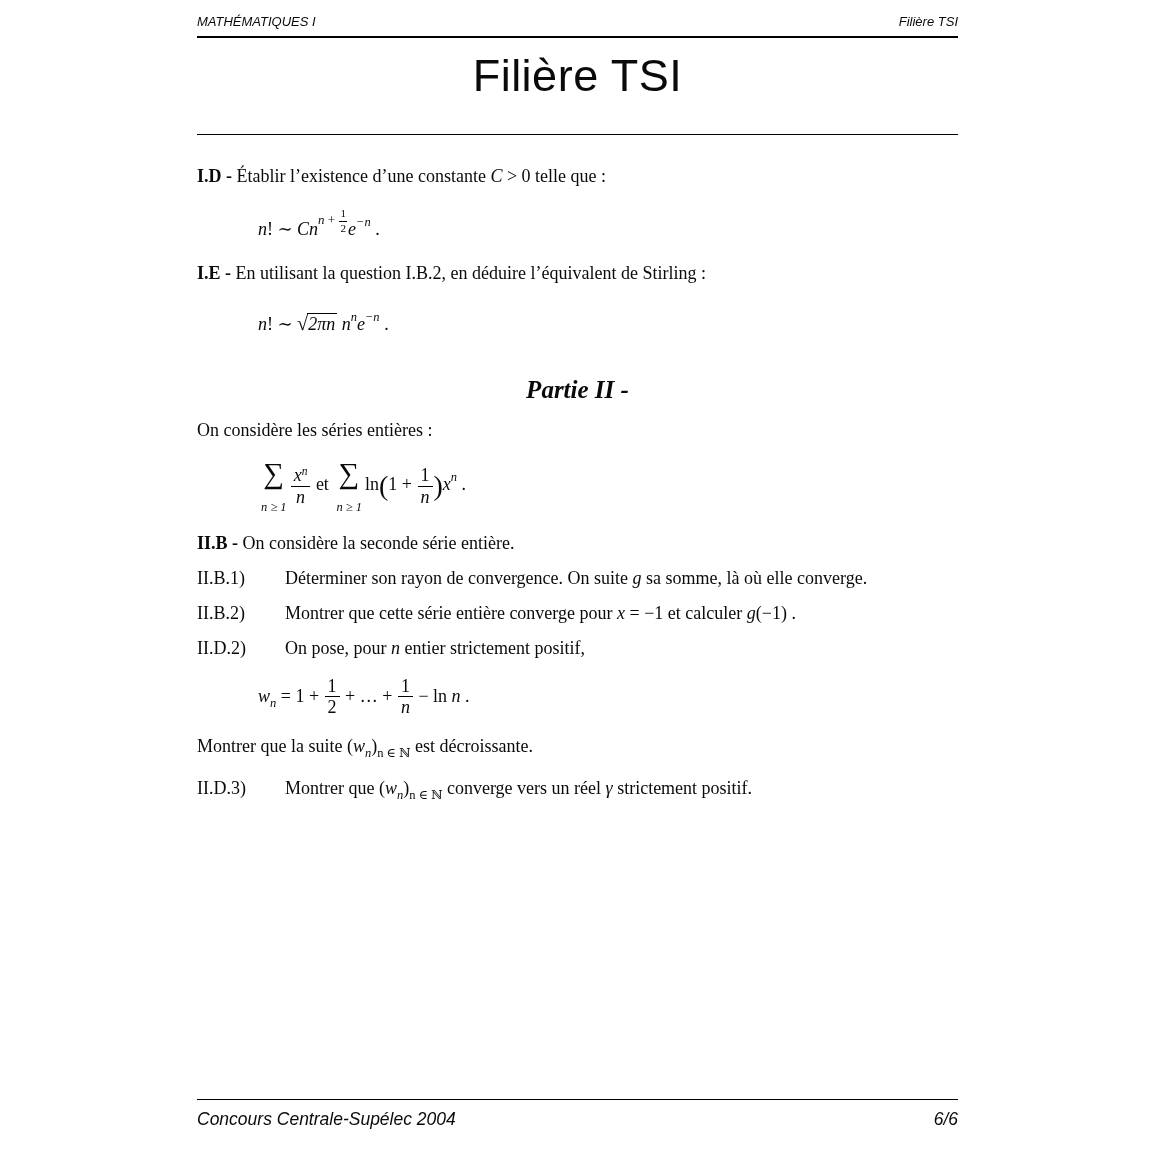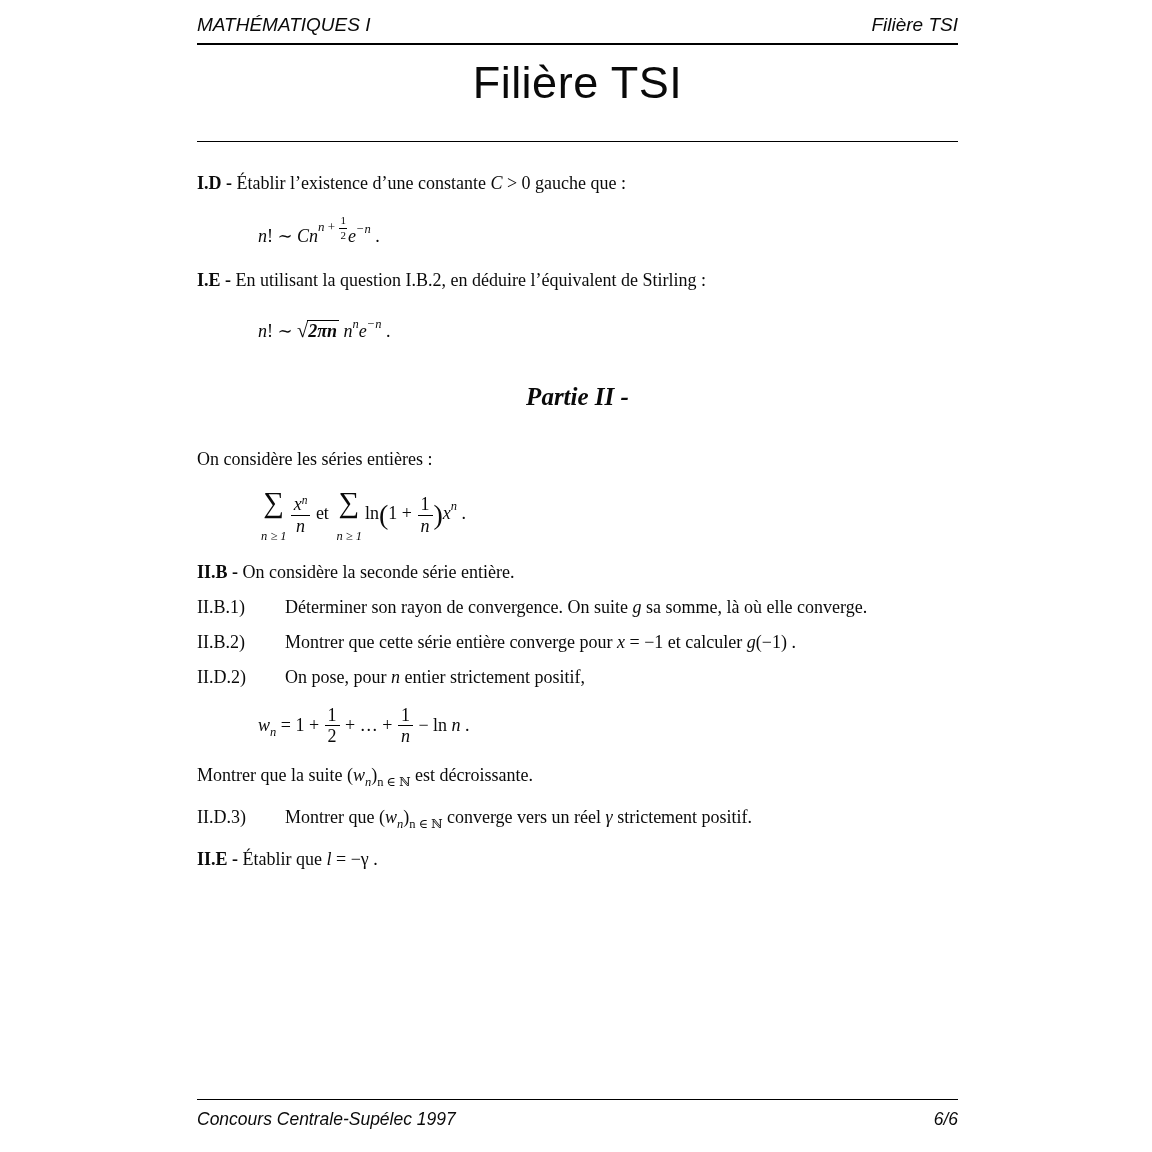--- a/index.html
+++ b/index.html
@@ -7,21 +7,21 @@
   body {
     width:1152px; height:1152px; position:relative; overflow:hidden;
     color:#0a0a0a;
     font-family:"Liberation Serif","DejaVu Serif",serif;
   }
   .page { position:absolute; inset:0; padding:14px 194px 0 197px; }
 
   .running-head {
     display:flex; justify-content:space-between; align-items:baseline;
     font-family:"Liberation Sans","DejaVu Sans",sans-serif;
-    font-style:italic; font-size:19px;
+    font-style:italic; font-size:13px;
   }
   .rule-top  { border:none; border-top:2px solid #000; margin-top:7px; }
   .doc-title {
     font-family:"Liberation Sans","DejaVu Sans",sans-serif;
     font-weight:400; font-size:45px; text-align:center; margin-top:12px;
     letter-spacing:0.5px;
   }
   .rule-title { border:none; border-top:1.4px solid #000; margin-top:32px; }
 
   .content { margin-top:28px; font-size:18px; line-height:26px; }
@@ -36,30 +36,30 @@
   .frac .num { display:block; padding:0 3px 1px; border-bottom:1px solid #000; }
   .frac .den { display:block; padding-top:1px; }
 
   .msup { font-size:12.5px; vertical-align:9px; }
   .msup2 { font-size:11.5px; vertical-align:6px; }
   .msub { font-size:12.5px; vertical-align:-5px; }
   .supgrp { font-size:13px; vertical-align:11px; }
   .supgrp .frac { font-size:11px; }
   .supgrp .frac .num { padding:0 1px 1px; }
 
-  .sqrt { display:inline-block; white-space:nowrap;font-weight:bold; }
+  .sqrt { display:inline-block; white-space:nowrap; }
   .sqrt .rad { font-size:1.12em; }
   .sqrt .arg { border-top:1.3px solid #000; padding:0 2px 0 1px; margin-left:-1px; }
 
   .sum { display:inline-flex; flex-direction:column; align-items:center; vertical-align:middle; margin:0 3px; line-height:1; }
   .sum .sigma { font-size:29px; }
   .sum .lim { font-size:12.5px; margin-top:13px; font-style:italic; }
   .bigp { font-size:28px; vertical-align:middle; line-height:1; }
 
-  .part-heading { text-align:center; font-size:25px; font-weight:bold; font-style:italic; margin:38px 0 36px; }
+  .part-heading { text-align:center; font-size:25px; font-weight:bold; font-style:italic; margin:38px 0 14px; }
 
   .footer { position:absolute; left:197px; right:194px; bottom:22px; }
   .rule-foot { border:none; border-top:1.6px solid #000; }
   .footer-row {
     display:flex; justify-content:space-between;
     font-family:"Liberation Sans","DejaVu Sans",sans-serif;
     font-style:italic; font-size:17.5px; margin-top:9px;
   }
 </style>
 </head>
@@ -72,21 +72,21 @@
     <span>Filière TSI</span>
   </header>
   <hr class="rule-top">
 
   <h1 class="doc-title">Filière TSI</h1>
   <hr class="rule-title">
 
   <main class="content">
 
     <p class="para">
-      <span class="b">I.D -</span><span> Établir l’existence d’une constante </span><span class="mvar">C</span><span> &gt; 0</span><span> gauche que :</span>
+      <span class="b">I.D -</span><span> Établir l’existence d’une constante </span><span class="mvar">C</span><span> &gt; 0</span><span> telle que :</span>
     </p>
 
     <div class="formula">
       <span class="mvar">n</span><span>! </span><span>∼ </span><span class="mvar">Cn</span><span class="supgrp"><span class="mvar">n</span><span> + </span><span class="frac"><span class="num">1</span><span class="den">2</span></span></span><span class="mvar">e</span><span class="msup mvar">−n</span><span> .</span>
     </div>
 
     <p class="para">
       <span class="b">I.E -</span><span> En utilisant la question I.B.2, en déduire l’équivalent de Stirling :</span>
     </p>
 
@@ -133,27 +133,24 @@
     </div>
 
     <p class="para">
       <span>Montrer que la suite </span><span>(</span><span class="mvar">w</span><span class="msub mvar">n</span><span>)</span><span class="msub">n ∈ ℕ</span><span> est décroissante.</span>
     </p>
 
     <p class="para">
       <span class="qnum">II.D.3)</span><span>Montrer que </span><span>(</span><span class="mvar">w</span><span class="msub mvar">n</span><span>)</span><span class="msub">n ∈ ℕ</span><span> converge vers un réel </span><span class="mvar">γ</span><span> strictement positif.</span>
     </p>
 
-    <p class="para">
-      <span class="b">II.E -</span><span> Établir que </span><span class="mvar">l</span><span> = −γ</span><span> .</span>
-    </p>
 
   </main>
 
   <footer class="footer">
     <hr class="rule-foot">
     <div class="footer-row">
-      <span>Concours Centrale-Supélec 1997</span>
+      <span>Concours Centrale-Supélec 2004</span>
       <span>6/6</span>
     </div>
   </footer>
 
 </div>
 
 </body></html>

